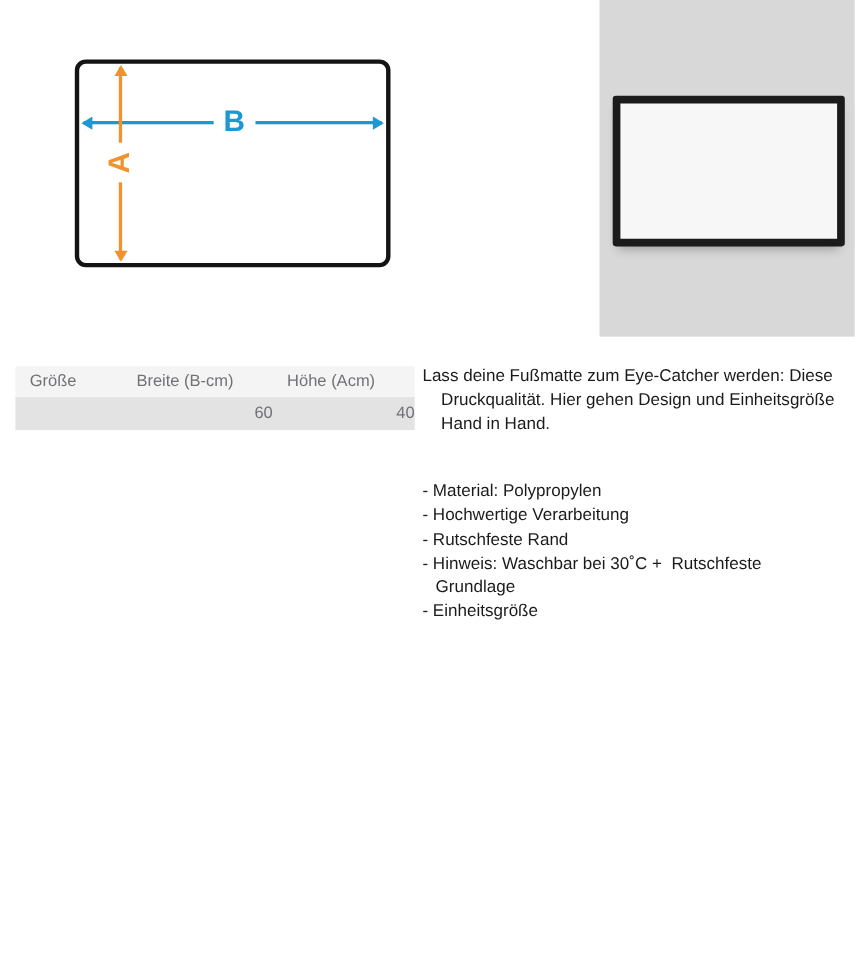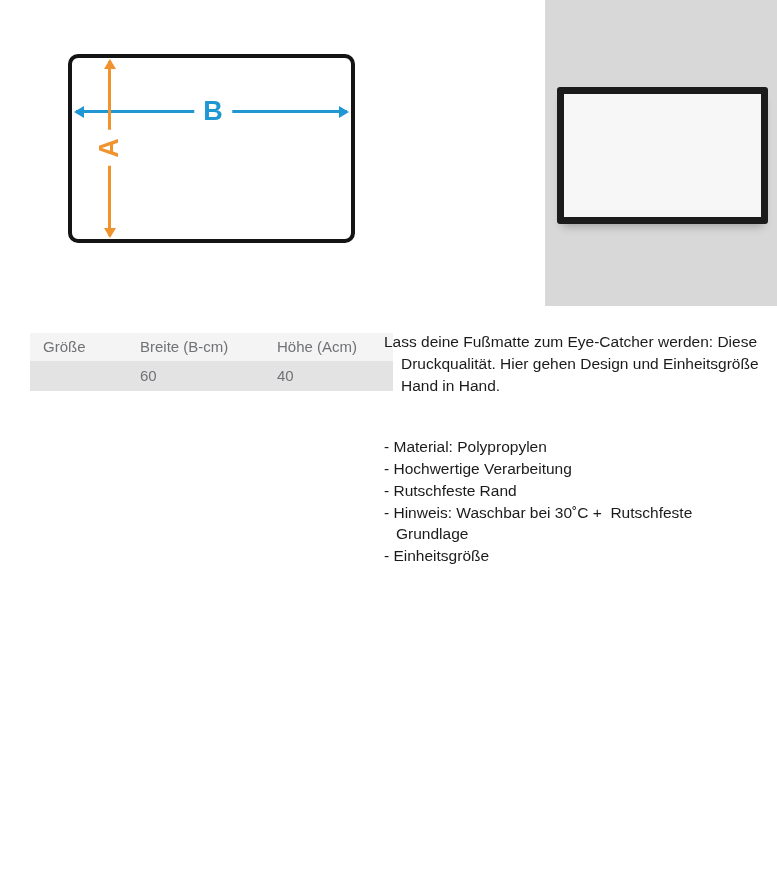--- a/index.html
+++ b/index.html
@@ -81,30 +81,30 @@
     position: absolute; left: 12px; top: 87px;
     width: 197px; height: 123px;
     background: var(--mat-surface, #f7f7f7);
     border: 7px solid var(--mat-frame, #1b1b1b);
     border-radius: 3px;
     box-shadow: 0 7px 9px -5px rgba(0,0,0,0.28);
   }
 
   
   .size-table {
-    position: absolute; left: 30px; top: 333px; width: 363px;
+    position: absolute; left: 14px; top: 333px; width: 363px;
     font-size: 15px; color: var(--table-text, #717276);
   }
   .thead, .trow {
     display: grid; grid-template-columns: 97px 137px 129px;
   }
   .thead { background: var(--table-header-bg, #f4f4f4); height: 28px; }
   .trow  { background: var(--table-row-bg, #e3e3e4);  height: 30px; }
   .thead .cell { line-height: 28px; }
-  .trow  .cell { line-height: 30px; }
+  .trow  .cell { line-height: 30px; text-align: right; }
   .cell { padding-left: 13px; white-space: pre; overflow: hidden; }
 
   
   .description {
     position: absolute; left: 384px; top: 331px; width: 372px;
     font-size: 15.5px; line-height: 21.75px;
     color: var(--body-text, #1b1b1b);
   }
   .tline { white-space: pre; }
   .tline.indent { padding-left: 17px; }

